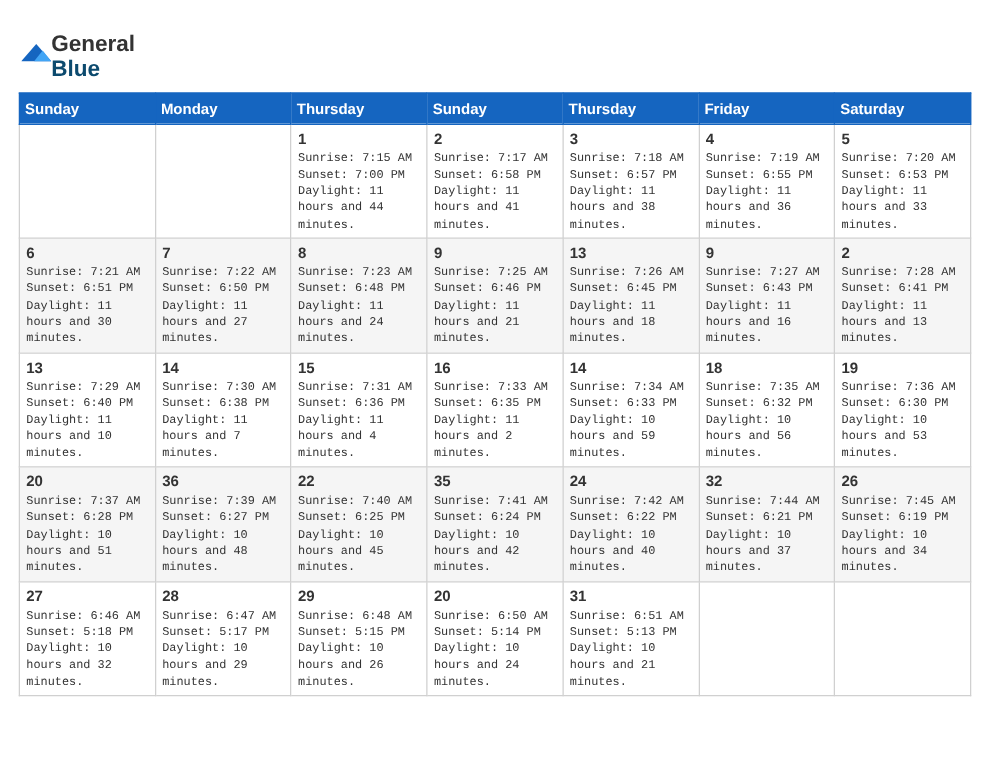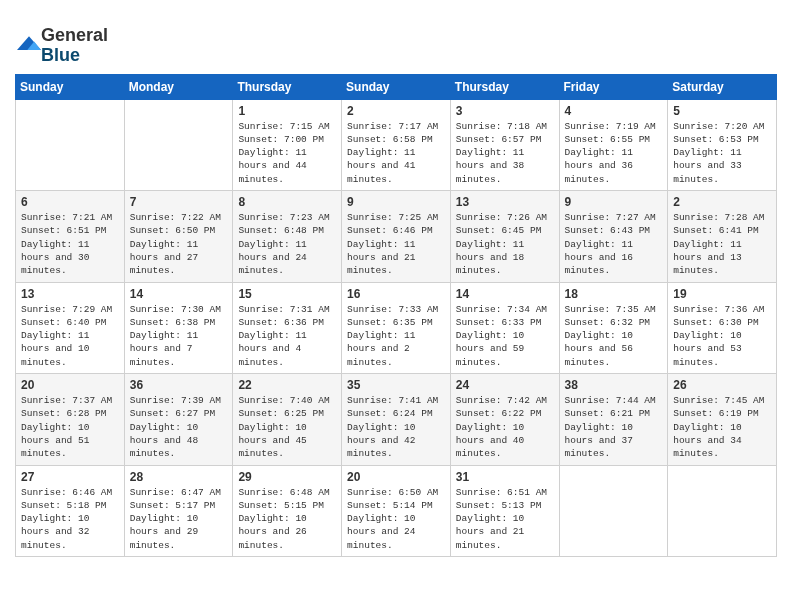--- a/index.html
+++ b/index.html
@@ -234,21 +234,21 @@
           </td>
           <td>
             <span class="day-number">35</span>
             <div class="day-info">Sunrise: 7:41 AM<br>Sunset: 6:24 PM<br>Daylight: 10 hours and 42 minutes.</div>
           </td>
           <td>
             <span class="day-number">24</span>
             <div class="day-info">Sunrise: 7:42 AM<br>Sunset: 6:22 PM<br>Daylight: 10 hours and 40 minutes.</div>
           </td>
           <td>
-            <span class="day-number">38</span>
+            <span class="day-number">32</span>
             <div class="day-info">Sunrise: 7:44 AM<br>Sunset: 6:21 PM<br>Daylight: 10 hours and 37 minutes.</div>
           </td>
           <td>
             <span class="day-number">26</span>
             <div class="day-info">Sunrise: 7:45 AM<br>Sunset: 6:19 PM<br>Daylight: 10 hours and 34 minutes.</div>
           </td>
         </tr>
         <tr class="last-row">
           <td>
             <span class="day-number">27</span>

